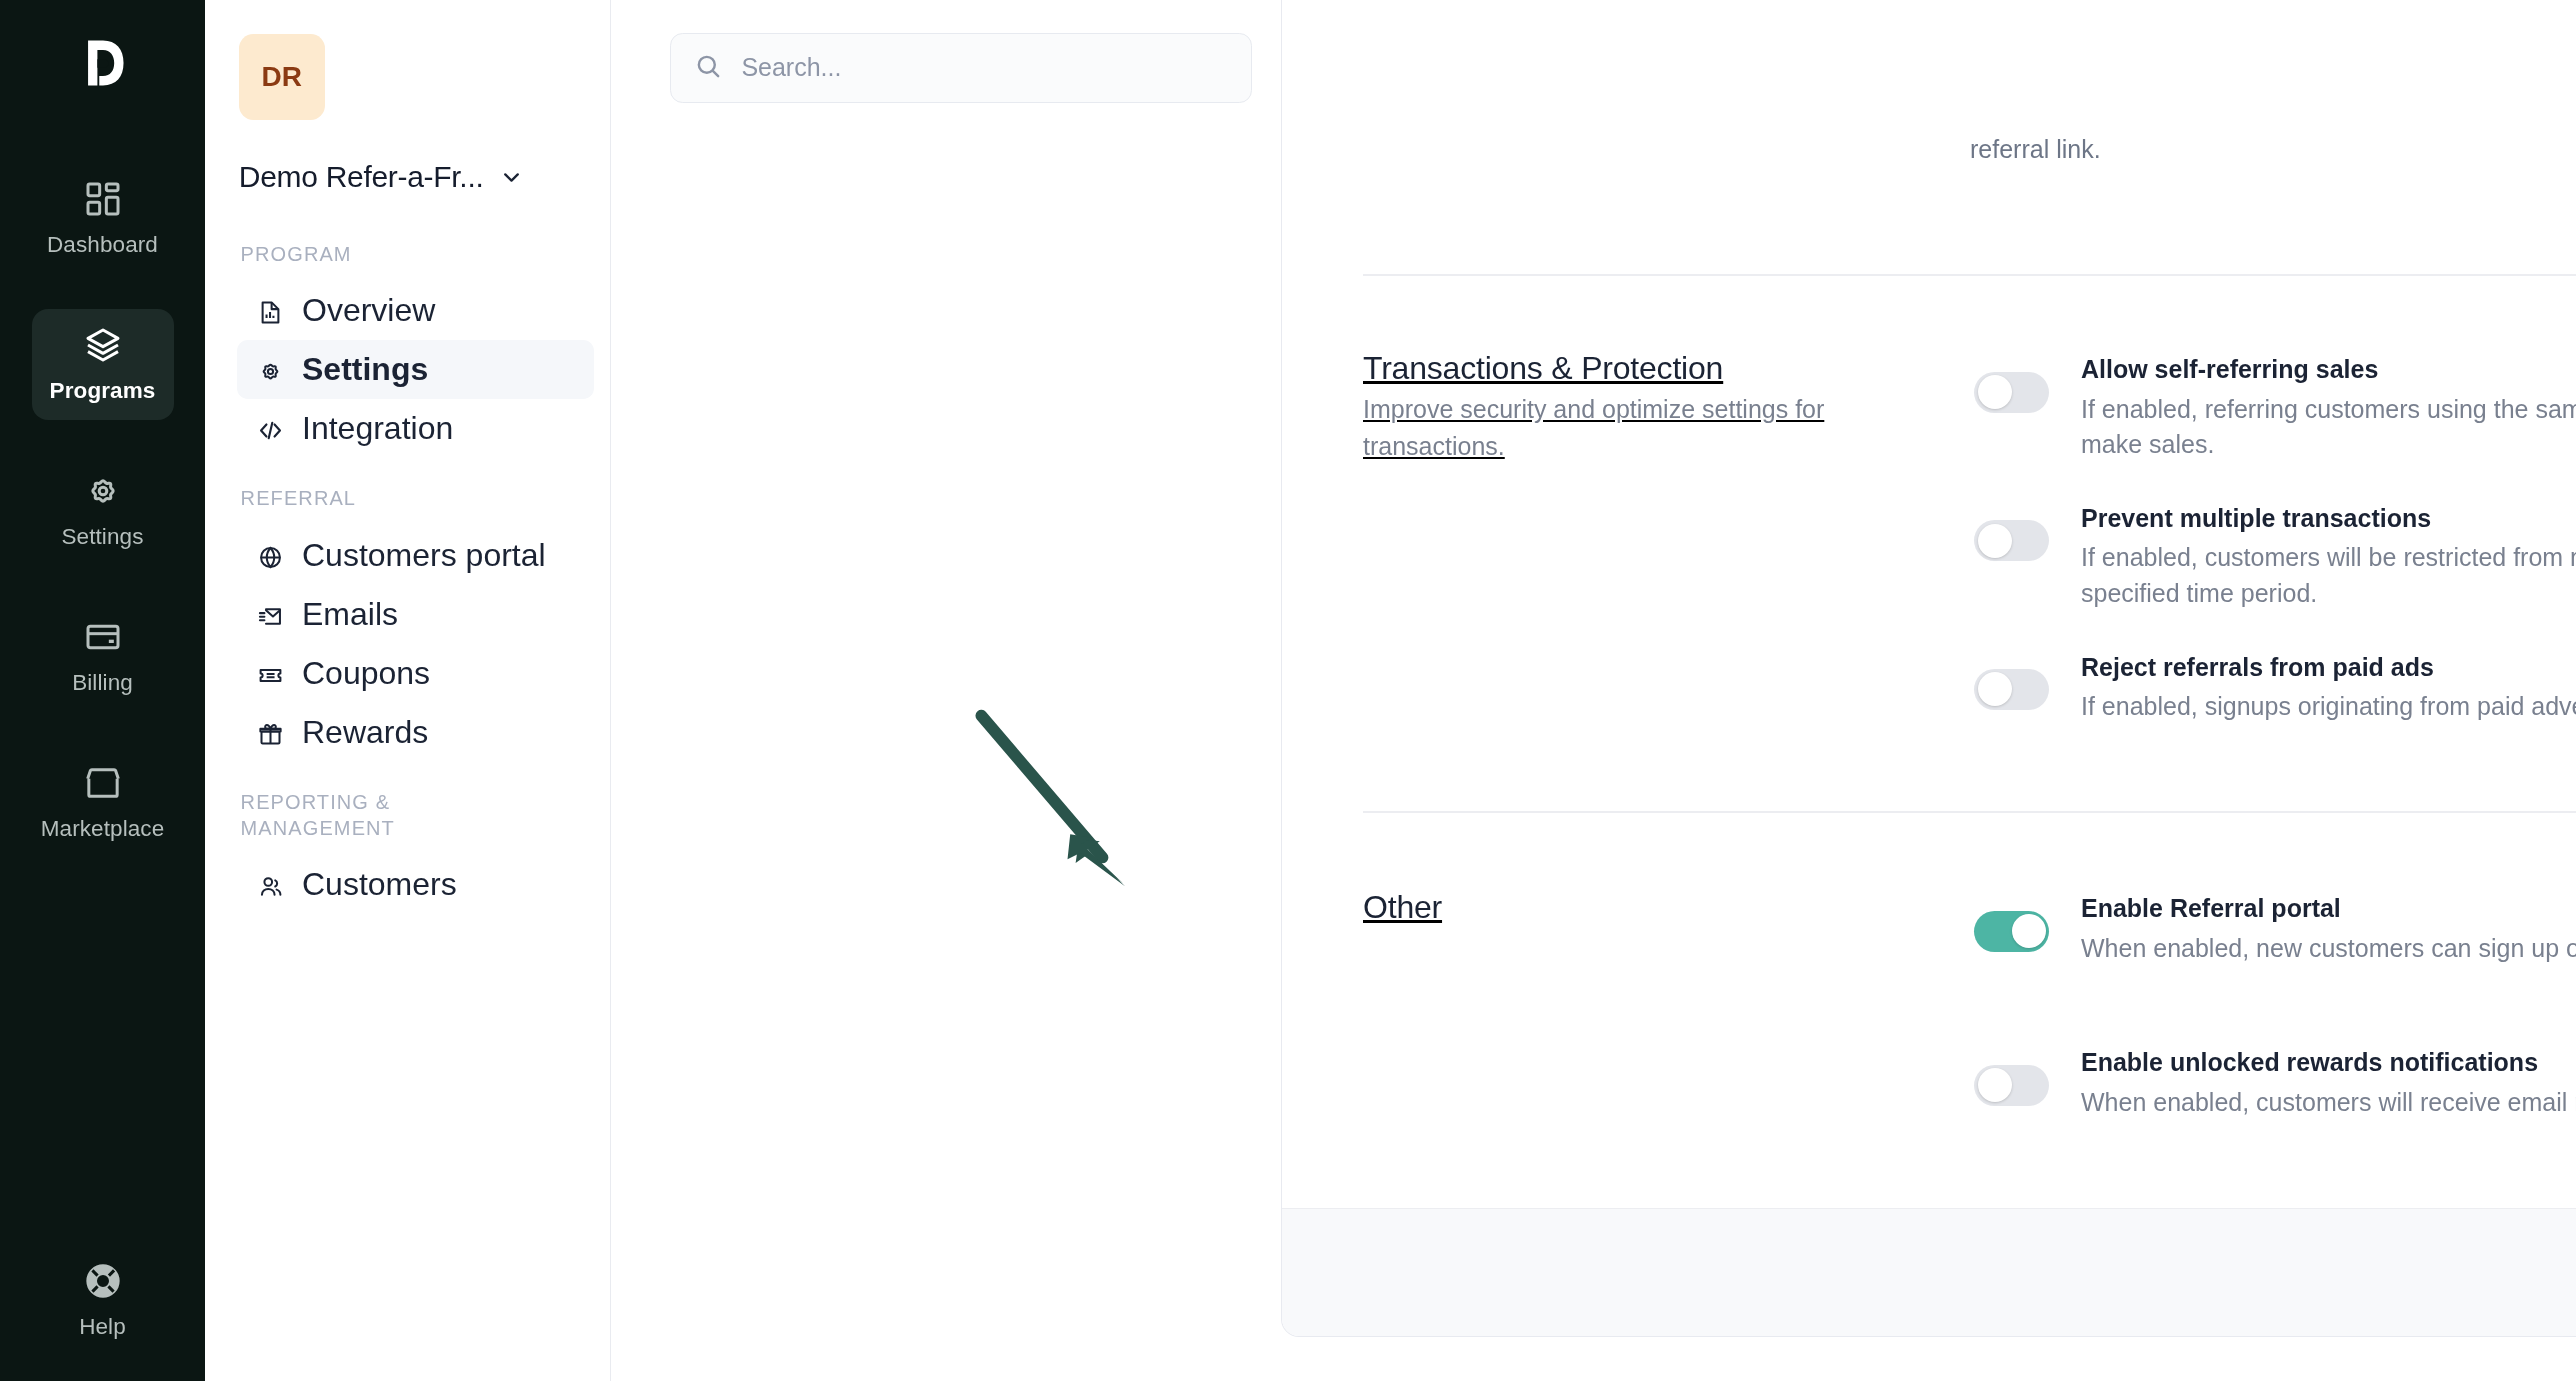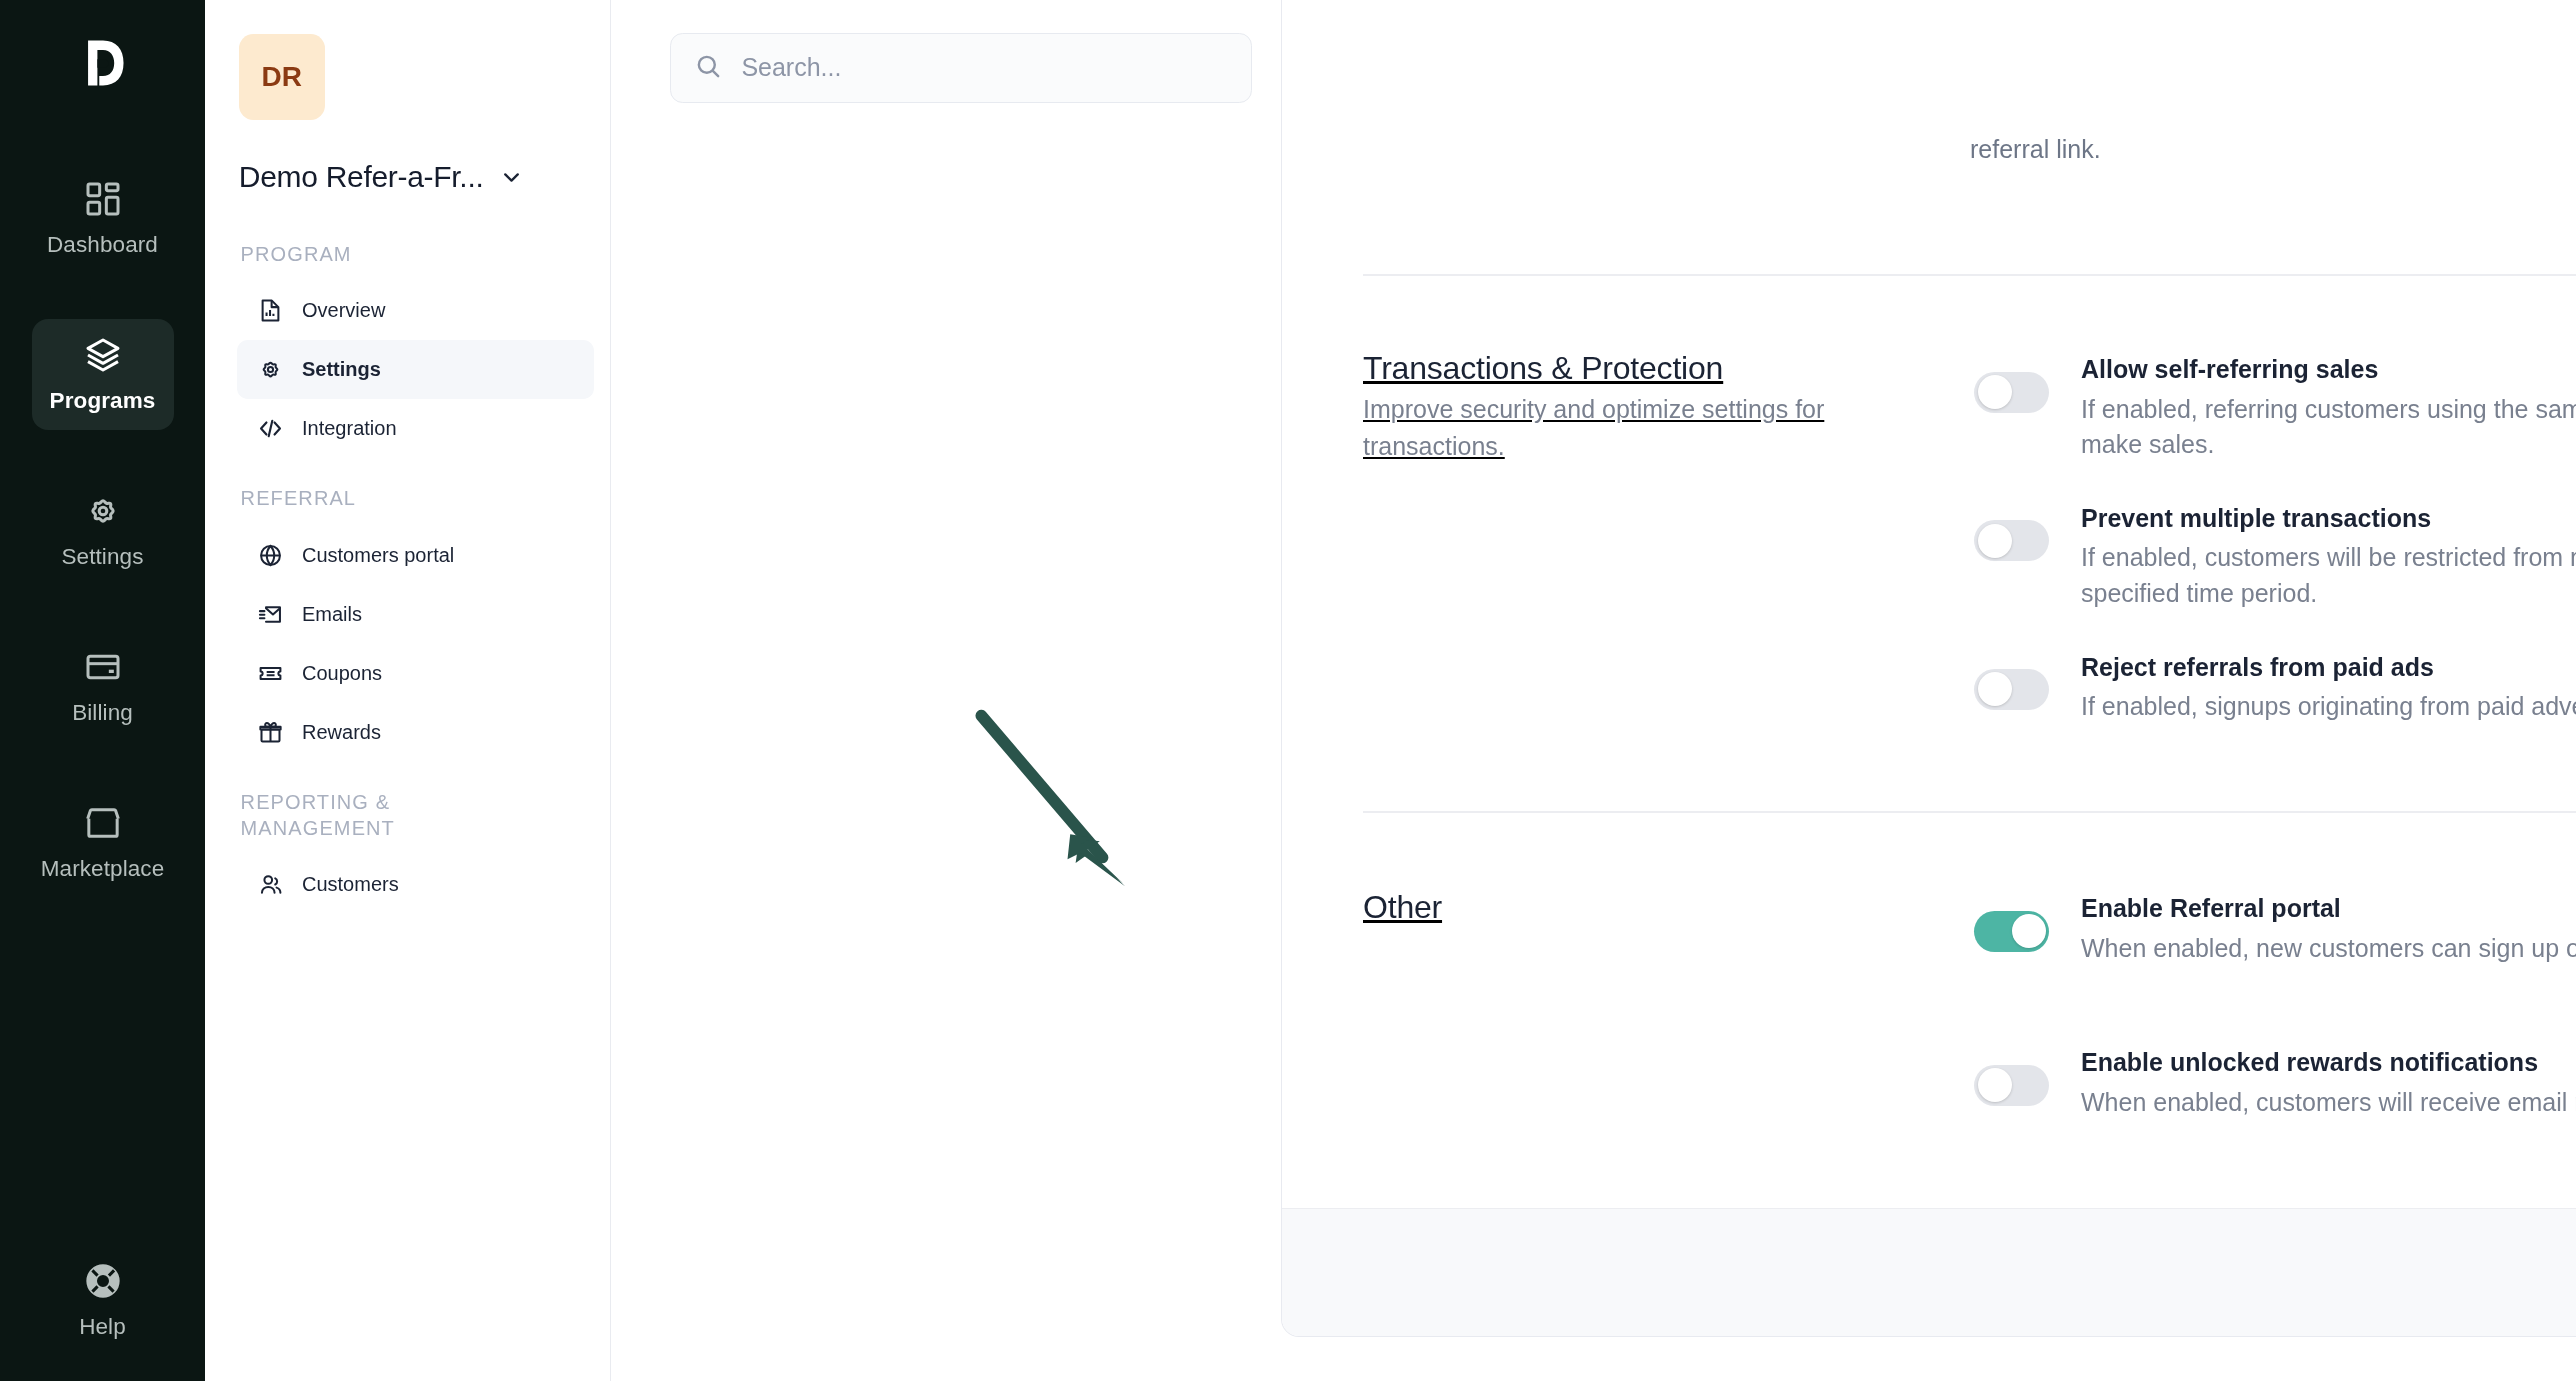--- a/index.html
+++ b/index.html
@@ -12,21 +12,21 @@
   .app { display: flex; width: 2576px; height: 1381px; position: relative; }
 
   
   .rail {
     width: 205px; min-width: 205px; height: 1381px;
     background: #0b1613;
     display: flex; flex-direction: column; align-items: center;
     padding-top: 20px; position: relative;
   }
   .rail-logo { width: 77px; height: 86px; display: flex; align-items: center; justify-content: center; margin-bottom: 57px; }
-  .rail-items { display: flex; flex-direction: column; align-items: center; width: 100%; gap: 16px; }
+  .rail-items { display: flex; flex-direction: column; align-items: center; width: 100%; gap: 6px; }
   .rail-item {
     width: 142px; height: 111px; border-radius: 16px;
     display: flex; flex-direction: column; align-items: center; justify-content: center;
     gap: 12.6px; cursor: pointer; margin-bottom: 29px;
   }
   .rail-item.active { background: #1d2b28; }
   .rail-ico { width: 40px; height: 40px; display: block; }
   .rail-label { font-size: 22.5px; color: #b6bfbd; letter-spacing: 0.1px; }
   .rail-item.active .rail-label { color: #ffffff; font-weight: 600; }
   .rail-bottom { position: absolute; bottom: 41px; left: 0; width: 100%;
@@ -52,21 +52,21 @@
   .prog-name { font-size: 30px; font-weight: 400; color: #151c2c; letter-spacing: -0.3px; }
   .chev { width: 25px; height: 25px; flex: none; }
   .nav-group { margin-bottom: 27px; }
   .nav-head {
     font-size: 20px; color: #a9b0bf; letter-spacing: 1.1px;
     padding: 0 0 14.4px 3.6px; line-height: 1.3; font-weight: 400;
   }
   .nav-item {
     display: flex; align-items: center; gap: 18px;
     height: 59px; padding: 0 20px; border-radius: 10.8px;
-    cursor: pointer; color: #1b2334; font-size: 20px;
+    cursor: pointer; color: #1b2334; font-size: 32px;
   }
   .nav-item.active { background: #f5f7fa; font-weight: 700; }
   .nav-ico { width: 27px; height: 27px; flex: none; }
 
   
   .main { flex: 1; height: 1381px; background: #ffffff; position: relative; overflow: hidden; }
   .topbar {
     height: 135px; display: flex; align-items: center;
     padding: 0 38px 0 59px; gap: 18px;
   }

